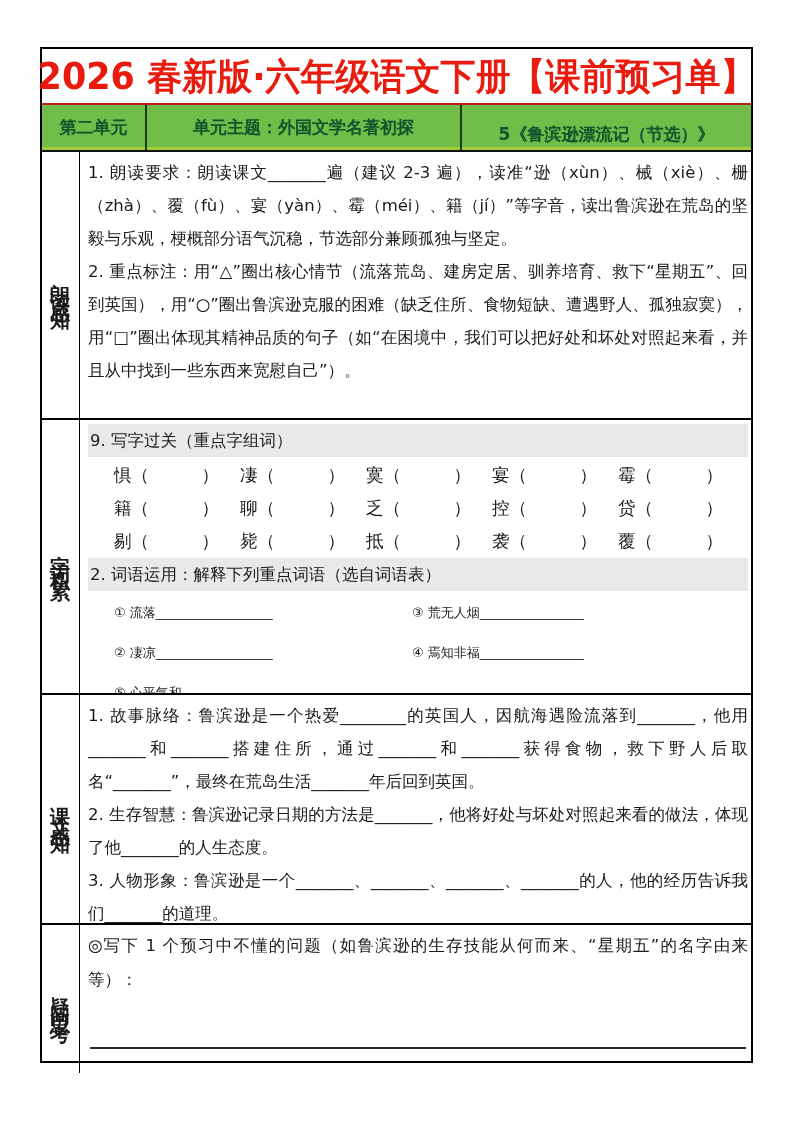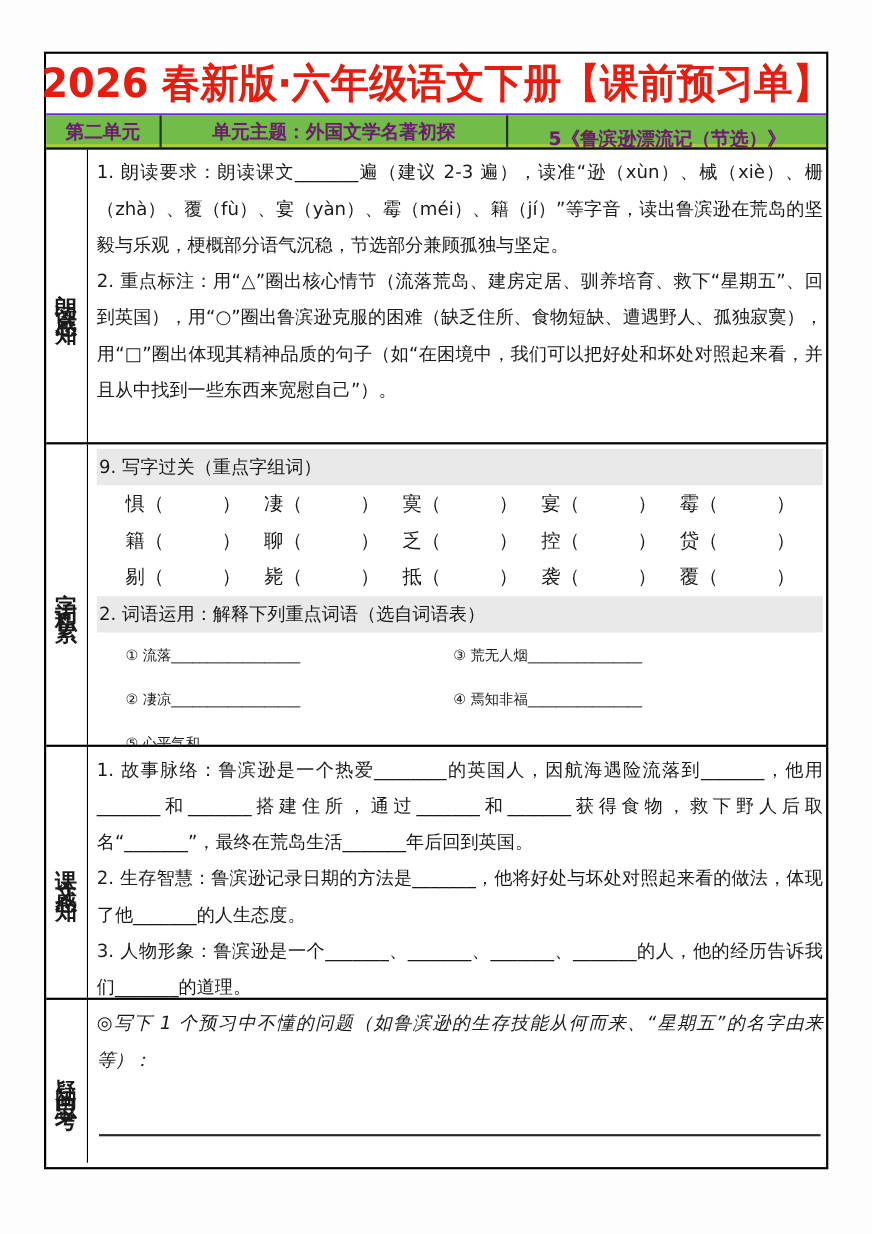--- a/index.html
+++ b/index.html
@@ -6,29 +6,29 @@
   html, body { width: 793px; height: 1122px; background: #fdfdfd; }
   body { font-family: "DejaVu Sans", sans-serif; color: #1a1a1a; position: relative; }
 
   .sheet {
     position: absolute; left: 40px; top: 47px; width: 713px; height: 1016px;
     border: 2px solid #000; background: #fff;
   }
 
   .title-box {
     height: 56px; display: flex; align-items: center; justify-content: center;
-    border-bottom: 2px solid #6d28d9; background: #fff;
+    border-bottom: 2px solid #b91c1c; background: #fff;
   }
   .title-box .t {
     color: #e81b0e; font-size: 35px; font-weight: 900; letter-spacing: 0px;
     white-space: nowrap; transform: scaleY(1.05);
   }
 
   .green-bar {
-    display: flex; height: 31px; background: #72bd4a; color: #701a75;
+    display: flex; height: 47px; background: #72bd4a; color: #14532d;
     font-weight: bold; font-size: 17px; border-bottom: 2px solid #111;
     box-shadow: inset 0 -3px 0 #a8cb3a;
   }
   .green-bar .cell {
     display: flex; align-items: center; justify-content: center;
     border-right: 2px solid #1d3b12; padding: 0 4px; white-space: nowrap;
     text-shadow: 0 0 1px rgba(0,0,0,.15);
   }
   .green-bar .cell:last-child { border-right: none; margin-top: 14px; }
   .gb-unit   { width: 105px; }
@@ -63,21 +63,21 @@
 
   .char-row { display: flex; padding-left: 26px; line-height: 33px; font-size: 17.5px; }
   .char-cell { width: 126px; white-space: nowrap; }
 
   .word-grid { display: grid; grid-template-columns: 47% 53%; padding-left: 26px; line-height: 40px; font-size: 13px; }
   .word-item { white-space: nowrap; overflow: hidden; }
 
   .blank-line { border-bottom: 2px solid #2a2a2a; height: 40px; margin: 0 2px; }
   .blank-line.first { margin-top: 12px; }
 
-  .q-prompt { line-height: 34px; font-style: italic; }
+  .q-prompt { line-height: 34px; }
 </style>
 </head>
 <body>
 
 <div class="sheet">
 
   <div class="title-box">
     <div class="t">2026 春新版·六年级语文下册【课前预习单】</div>
   </div>
 

